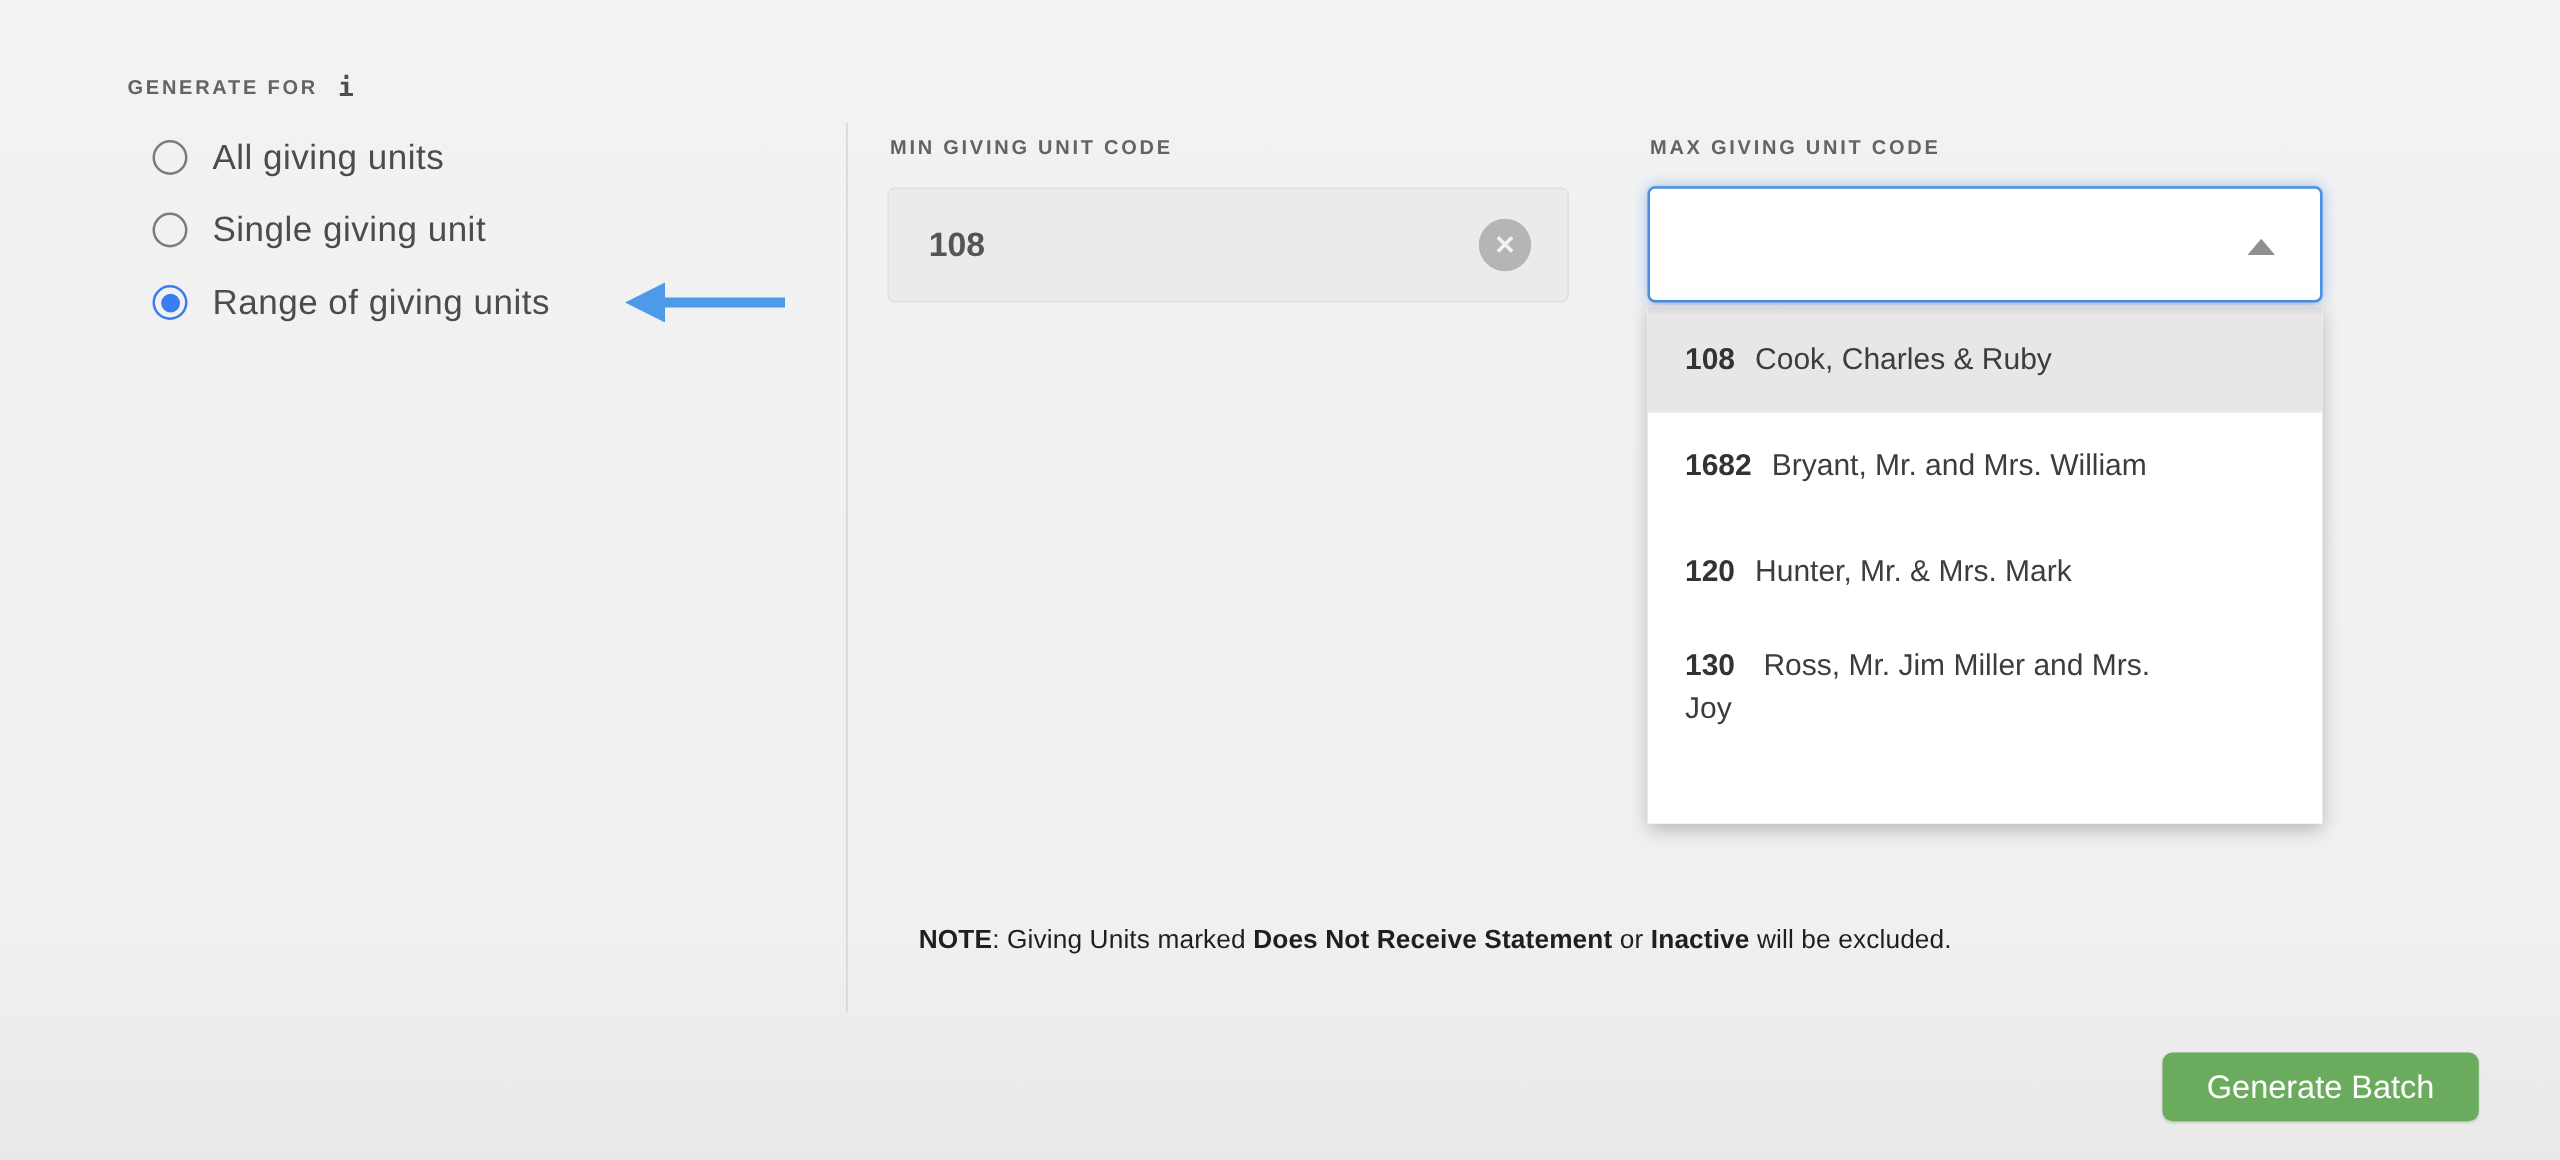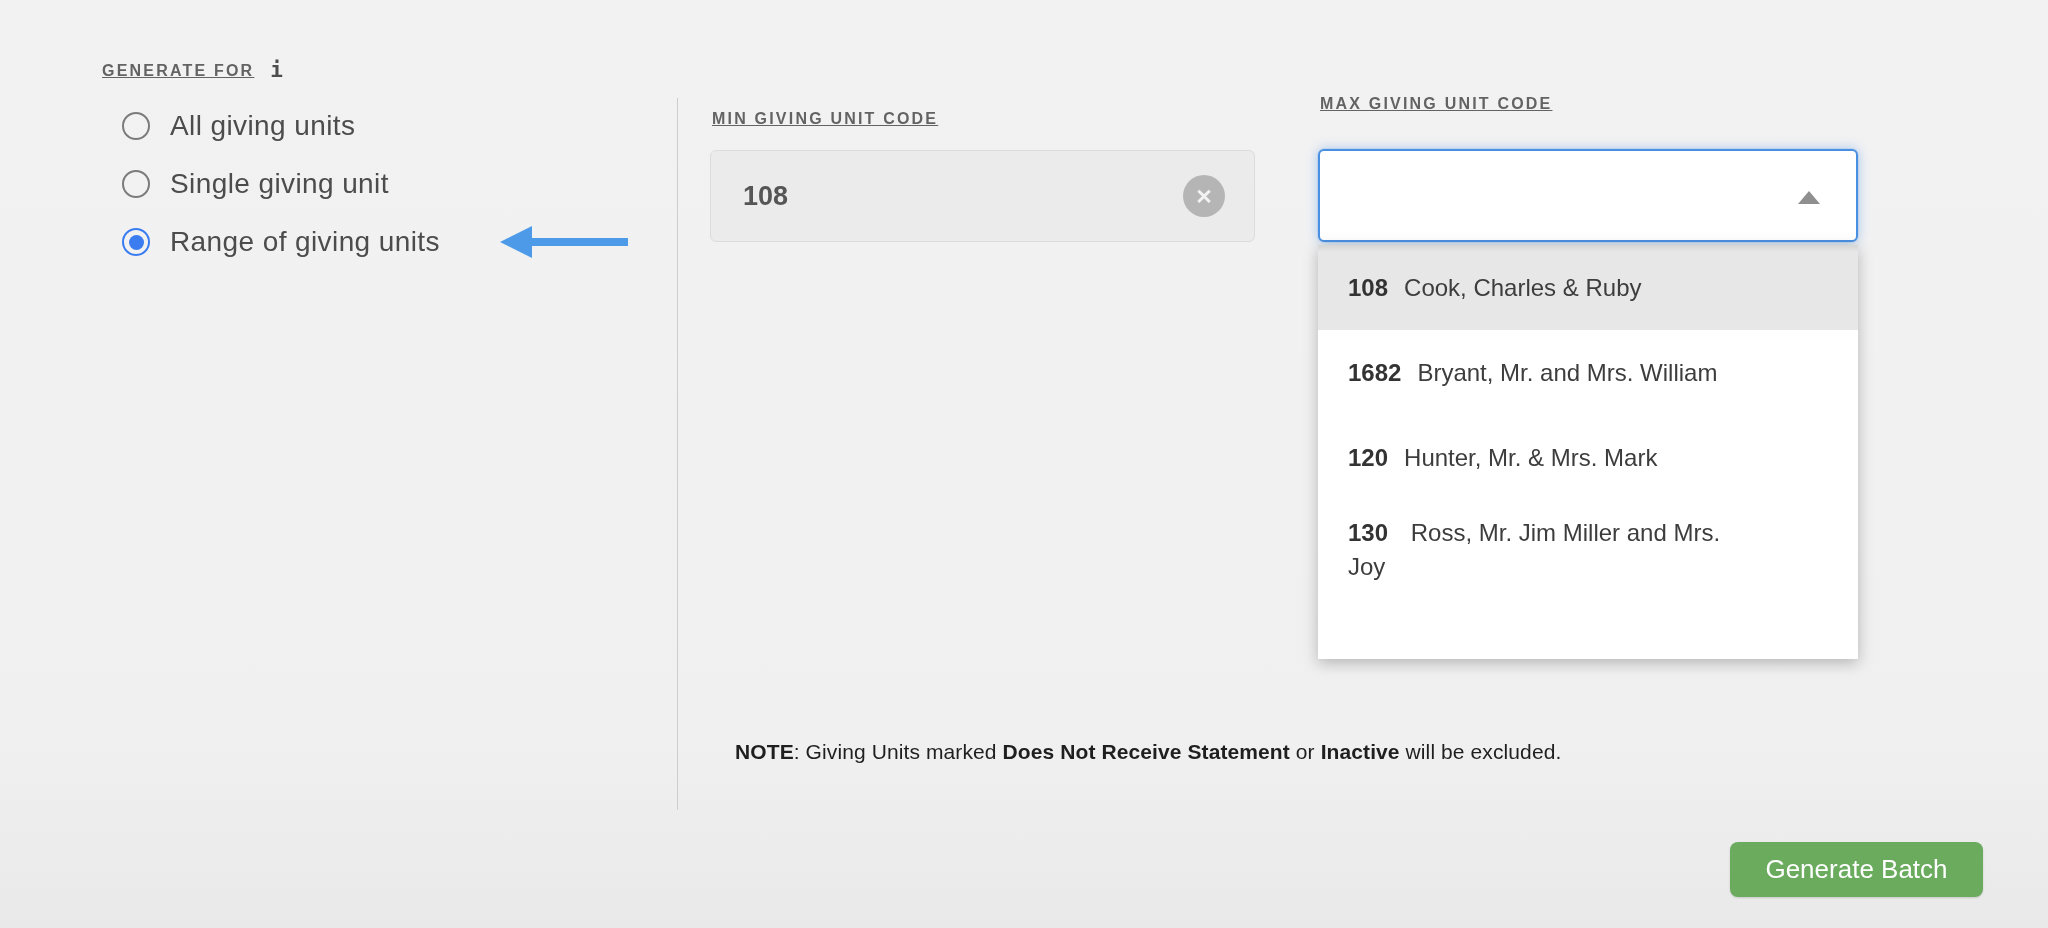--- a/index.html
+++ b/index.html
@@ -16,21 +16,21 @@
     overflow:hidden;
     background:linear-gradient(180deg,#f2f2f3 0%,#f0f0f1 80%,#e9e9ea 100%);
     font-family:"Liberation Sans", sans-serif;
     color:#4c4c4c;
   }
   .abs{position:absolute;}
 
   
   .gen-for-row{left:102px;top:60px;display:flex;align-items:center;gap:16px;}
   .field-label{
-    font-size:16px;font-weight:bold;letter-spacing:2.2px;color:#636363;text-decoration:underline;
+    font-size:16px;font-weight:bold;letter-spacing:2.2px;color:#636363;
   }
   .info-glyph{
     font-family:"DejaVu Sans Mono", monospace;
     font-size:21px;font-weight:bold;color:#4d4d4d;line-height:1;
     cursor:default;
   }
   .radio-row{left:122px;display:flex;align-items:center;gap:20px;height:36px;cursor:pointer;}
   .radio-row.r0{top:108px;}
   .radio-row.r1{top:166px;}
   .radio-row.r2{top:224px;}
@@ -44,21 +44,21 @@
     content:'';width:15px;height:15px;border-radius:50%;background:var(--accent-blue);
   }
   .radio-label{font-size:28px;color:#4c4c4c;letter-spacing:0.4px;white-space:nowrap;}
 
   .pointer-arrow{left:500px;top:226px;width:132px;height:32px;}
 
   .divider{left:677px;top:98px;width:1px;height:712px;background:#cdcdcd;}
 
   
   .min-label{left:712px;top:110px;}
-  .max-label{left:1320px;top:95px;}
+  .max-label{left:1320px;top:110px;}
   .min-input{
     left:710px;top:150px;width:545px;height:92px;
     background:#ebebec;border:1px solid #dcdcdc;border-radius:6px;
     font-family:"Liberation Sans", sans-serif;
     font-size:27px;font-weight:bold;color:#555;
     padding-left:32px;outline:none;
   }
   .clear-btn{
     left:1183px;top:175px;width:42px;height:42px;border-radius:50%;
     background:#b5b5b5;border:none;cursor:pointer;

